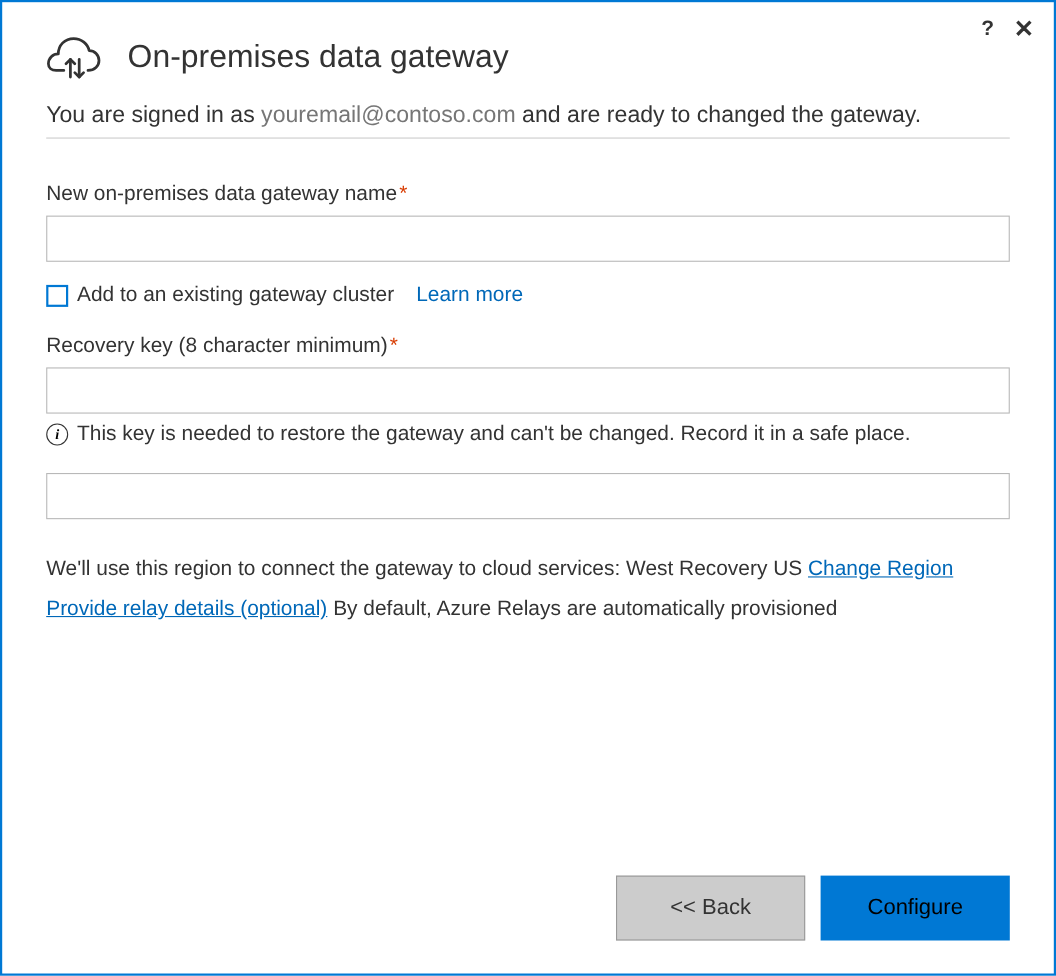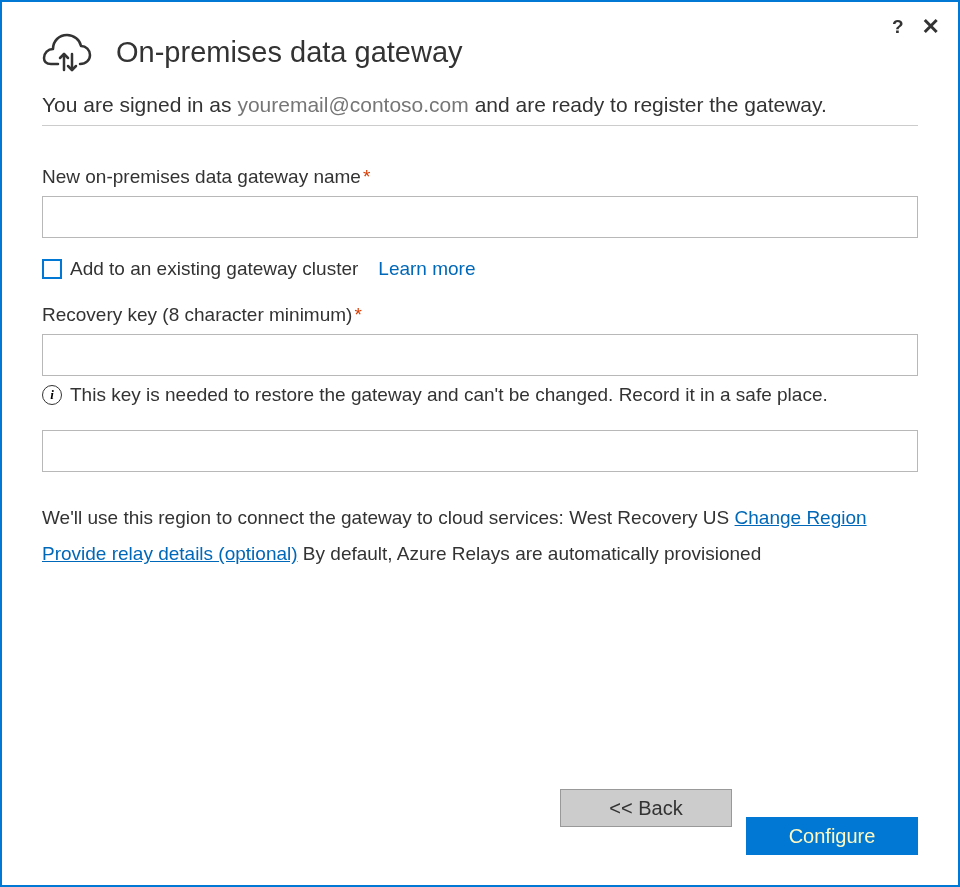--- a/index.html
+++ b/index.html
@@ -155,35 +155,34 @@
     }
     .button-row {
       position: absolute;
       bottom: 30px;
       right: 40px;
       display: flex;
       gap: 14px;
     }
     .btn {
       width: 172px;
-      height: 38px;
+      height: 59px;
       font-size: 20px;
       cursor: pointer;
       border: none;
       font-family: inherit;
     }
     .btn-back {
       background: #cccccc;
       color: #333;
       border: 1px solid #999;
     }
     .btn-configure {
       background: #0078d4;
-      color: #fef9c3;
-      margin-top: 28px;
+      color: #000000;
     }
   </style>
 </head>
 <body>
 
 <div class="window">
 
   <div class="window-controls">
     <span class="help-icon">?</span>
     <span class="close-icon">✕</span>
@@ -196,21 +195,21 @@
         <line x1="22" y1="22" x2="22" y2="38" stroke-linecap="round"></line>
         <polyline points="18,26 22,22 26,26" stroke-linecap="round" stroke-linejoin="round"></polyline>
         <line x1="30" y1="22" x2="30" y2="38" stroke-linecap="round"></line>
         <polyline points="26,34 30,38 34,34" stroke-linecap="round" stroke-linejoin="round"></polyline>
       </svg>
     </span>
     <h1 class="title">On-premises data gateway</h1>
   </div>
 
   <p class="signin-text">
-    <span>You are signed in as </span><span class="email">youremail@contoso.com</span><span> and are ready to register the gateway.</span>
+    <span>You are signed in as </span><span class="email">youremail@contoso.com</span><span> and are ready to changed the gateway.</span>
   </p>
   <hr class="divider">
 
   <div class="form-group">
     <label class="label">
       <span>New on-premises data gateway name</span><span class="required">*</span>
     </label>
     <input type="text" class="text-input" value="" style="">
   </div>
 

